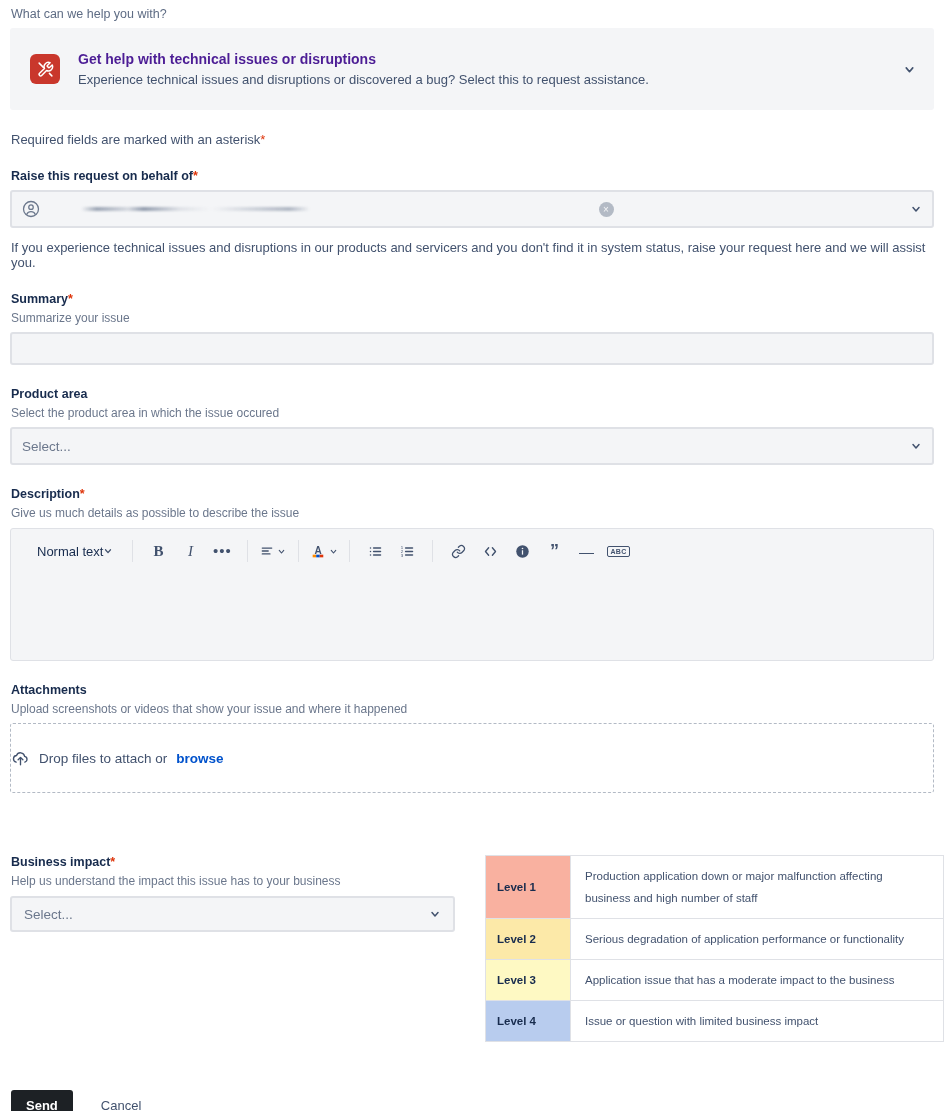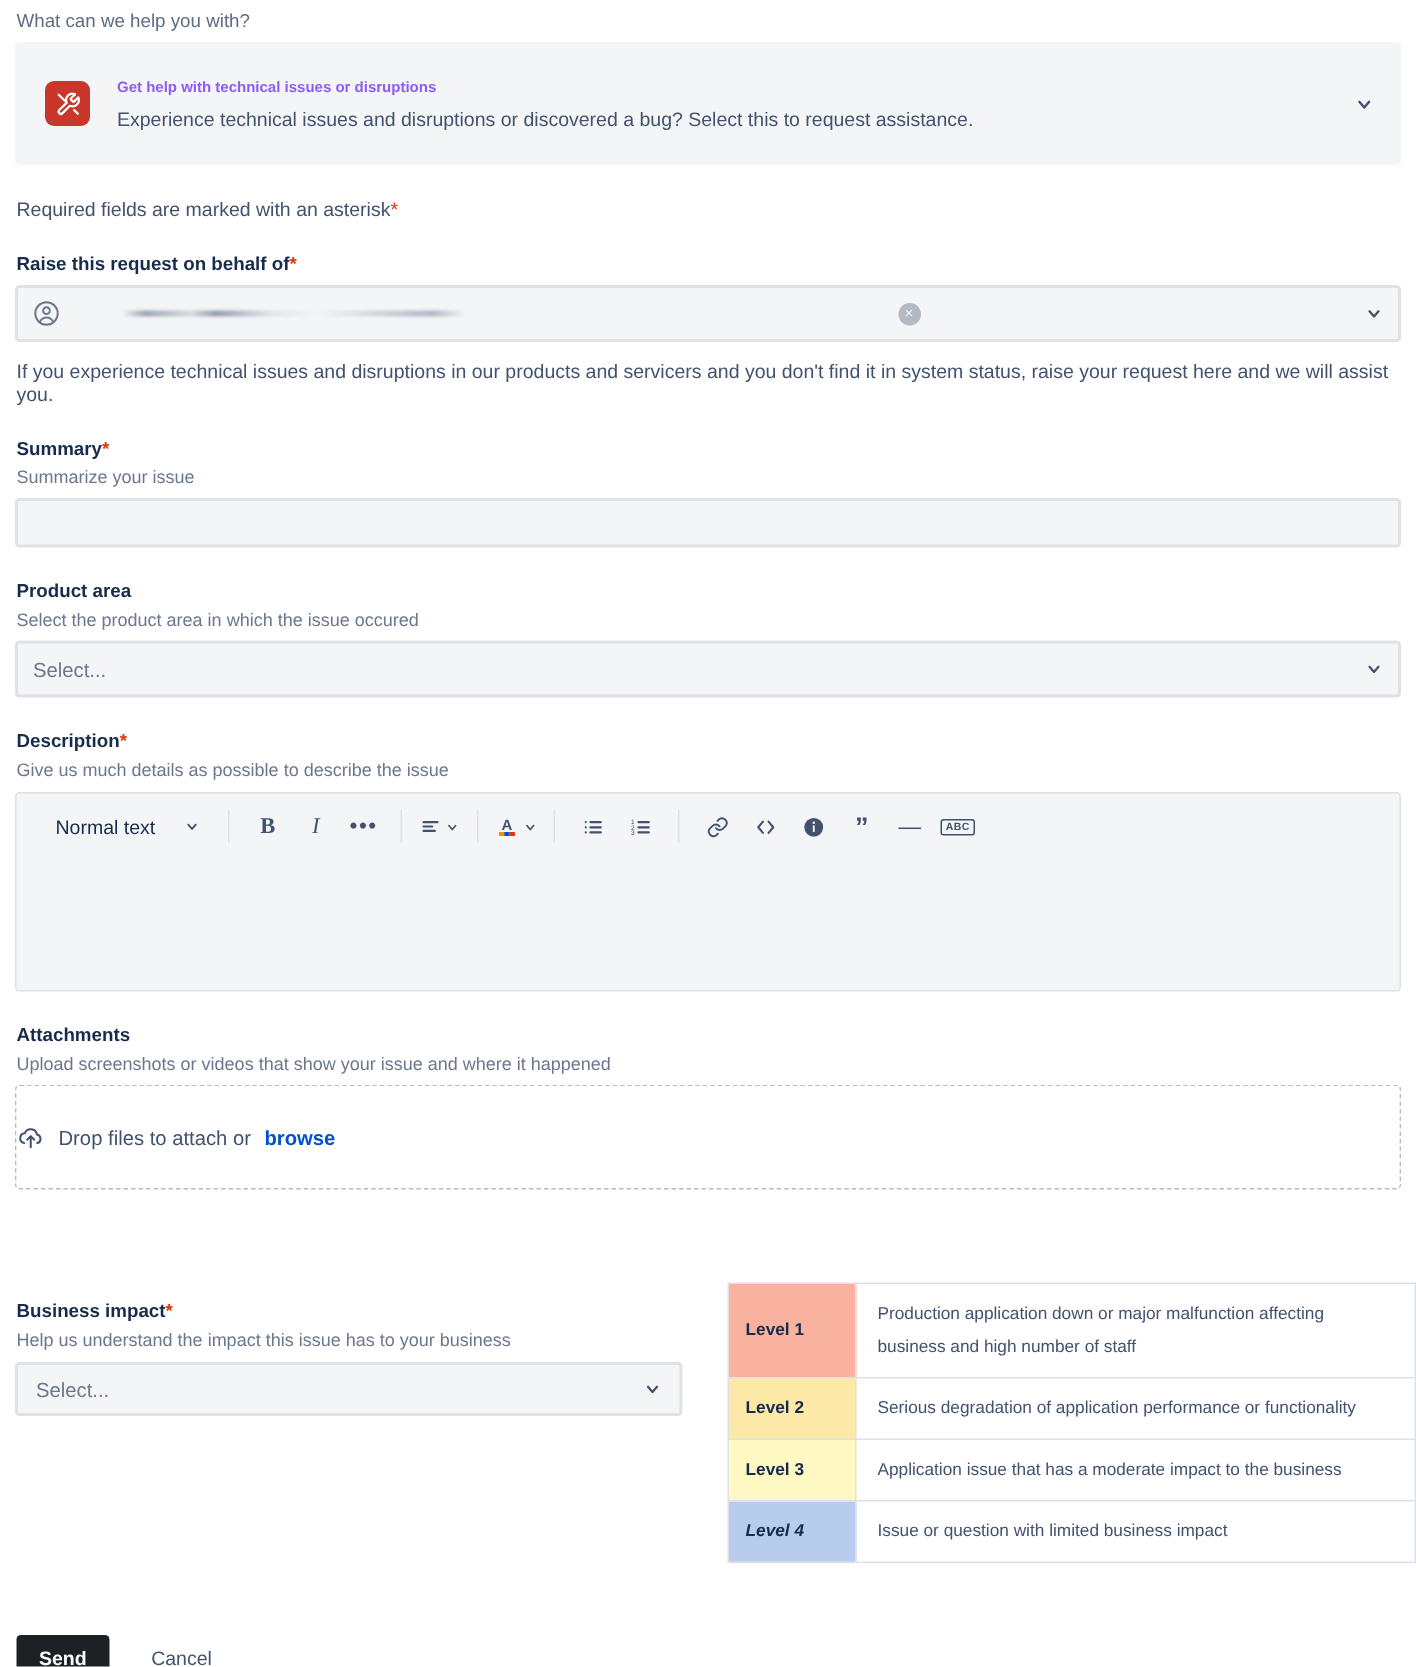--- a/index.html
+++ b/index.html
@@ -28,30 +28,30 @@
   }
   .rt-icon {
     width: 30px; height: 30px;
     background: #C9372C;
     border-radius: 6px;
     flex: 0 0 30px;
     display: flex; align-items: center; justify-content: center;
     margin-right: 18px;
   }
   .rt-text { flex: 1 1 auto; }
-  .rt-title { font-size: 10px; font-weight: bold; color: #8b5cf6; line-height: 18px; }
+  .rt-title { font-size: 14px; font-weight: bold; color: #4c1d95; line-height: 18px; }
   .rt-desc { font-size: 13px; color: #42526E; line-height: 18px; margin-top: 3px; }
   .rt-chevron { flex: 0 0 auto; color: #42526E; display:flex; align-items:center; }
 
   .asterisk-note { font-size: 13px; color: #42526E; margin-top: 22px; padding-left: 1px; }
   .req { color: #DE350B; }
 
   
   .field { margin-top: 22px; }
-  .field-label { font-size: 12.5px; font-weight: bold; color: #172B4D; padding-left: 1px; margin-top: 12px; }
+  .field-label { font-size: 12.5px; font-weight: bold; color: #172B4D; padding-left: 1px; }
   .field-help { font-size: 12px; color: #6B778C; margin-top: 5px; padding-left: 1px; }
 
   .input-box {
     margin-top: 7px;
     background: #F4F5F7;
     border: 2px solid #DFE1E6;
     border-radius: 3px;
     height: 38px;
     display: flex;
     align-items: center;
@@ -102,21 +102,21 @@
   }
   .toolbar {
     height: 44px; display: flex; align-items: center;
     padding: 0 12px; gap: 0;
   }
   .tb-item {
     display: flex; align-items: center; justify-content: center;
     height: 28px; min-width: 28px; border-radius: 3px; color: #42526E;
     margin: 0 2px;
   }
-  .tb-text { font-size: 13px; color: #172B4D; padding: 0 8px 0 12px; display:flex; align-items:center; gap:20px; }
+  .tb-text { font-size: 13px; color: #172B4D; padding: 0 8px 0 12px; display:flex; align-items:center; gap:0; }
   .tb-sep { width: 1px; height: 22px; background: #DFE1E6; margin: 0 9px; flex: 0 0 1px; }
   .tb-bold { font-weight: bold; font-size: 15px; font-family: "Liberation Serif", serif; }
   .tb-italic { font-style: italic; font-size: 15px; font-family: "Liberation Serif", serif; }
   .tb-dots { font-size: 15px; letter-spacing: 1px; line-height: 8px; }
   .tb-quote { font-size: 18px; font-weight: bold; line-height: 14px; }
   .tb-dash { font-size: 15px; }
   .abc-badge {
     border: 1.5px solid #42526E; border-radius: 2px;
     font-size: 7px; font-weight: bold; padding: 1px 2px; letter-spacing: .3px;
     color: #42526E;
@@ -388,21 +388,21 @@
             </tr>
             <tr>
               <td class="lvl" style="background: rgb(252, 233, 168);">Level 2</td>
               <td class="desc">Serious degradation of application performance or functionality</td>
             </tr>
             <tr>
               <td class="lvl" style="background: #fef9c3;">Level 3</td>
               <td class="desc">Application issue that has a moderate impact to the business</td>
             </tr>
             <tr>
-              <td class="lvl" style="background: rgb(184, 204, 238); font-style: italic;">Level 4</td>
+              <td class="lvl" style="background: rgb(184, 204, 238);">Level 4</td>
               <td class="desc">Issue or question with limited business impact</td>
             </tr>
           </tbody>
       </table>
     </div>
   </div>
 
   <div class="footer">
     <button class="send-btn">Send</button>
     <button class="cancel-btn">Cancel</button>

